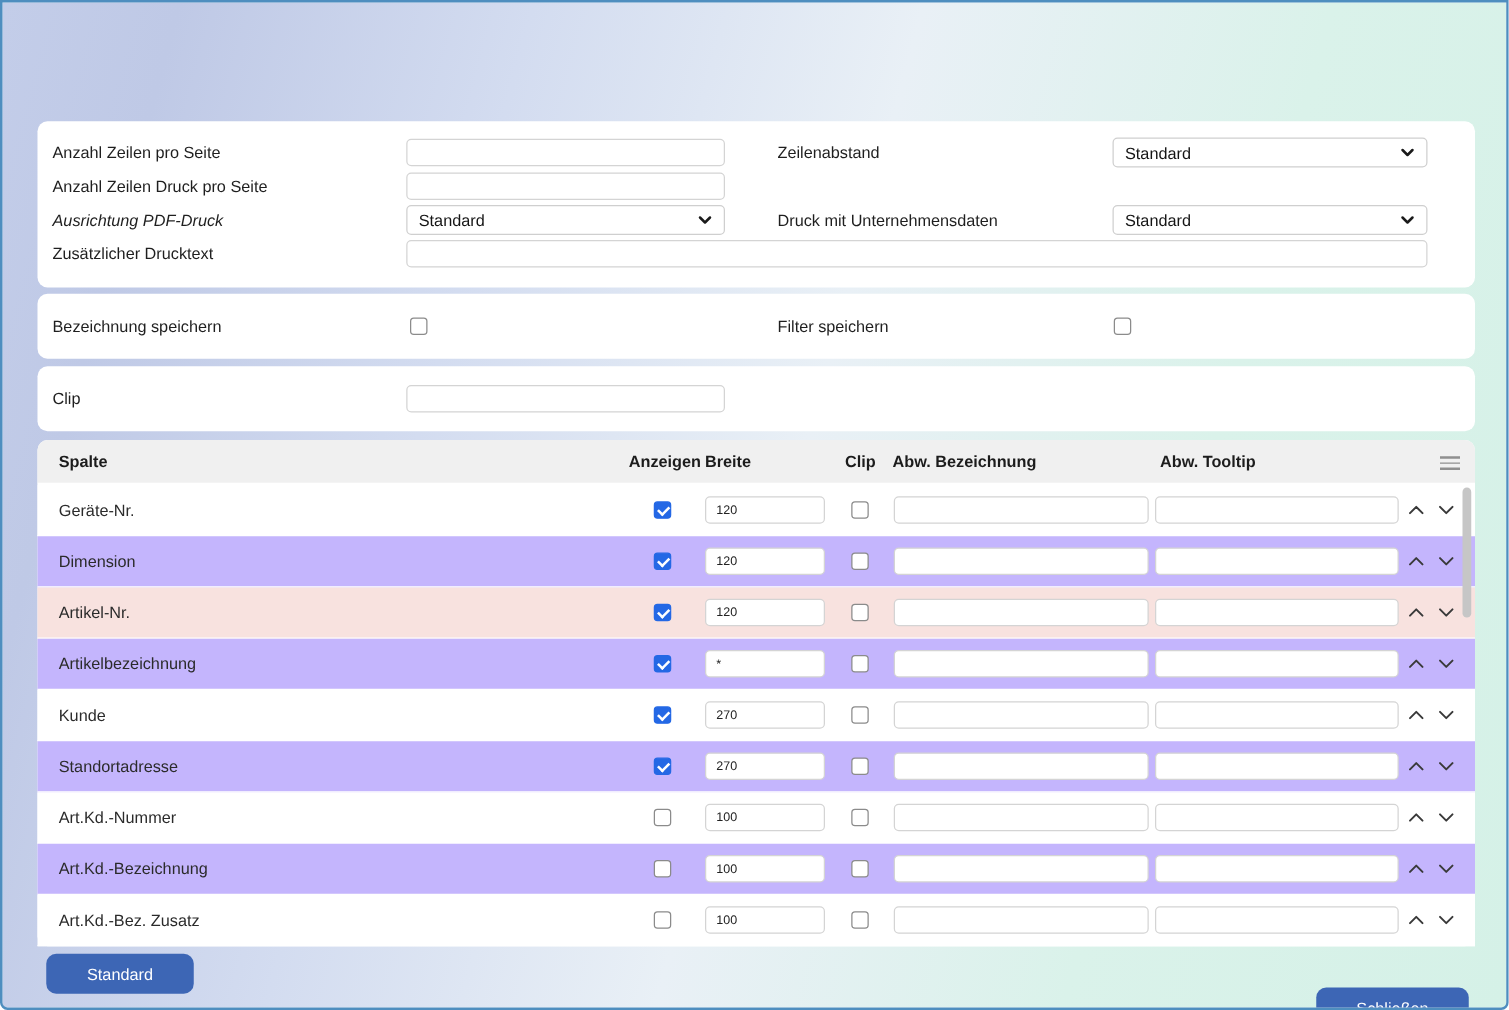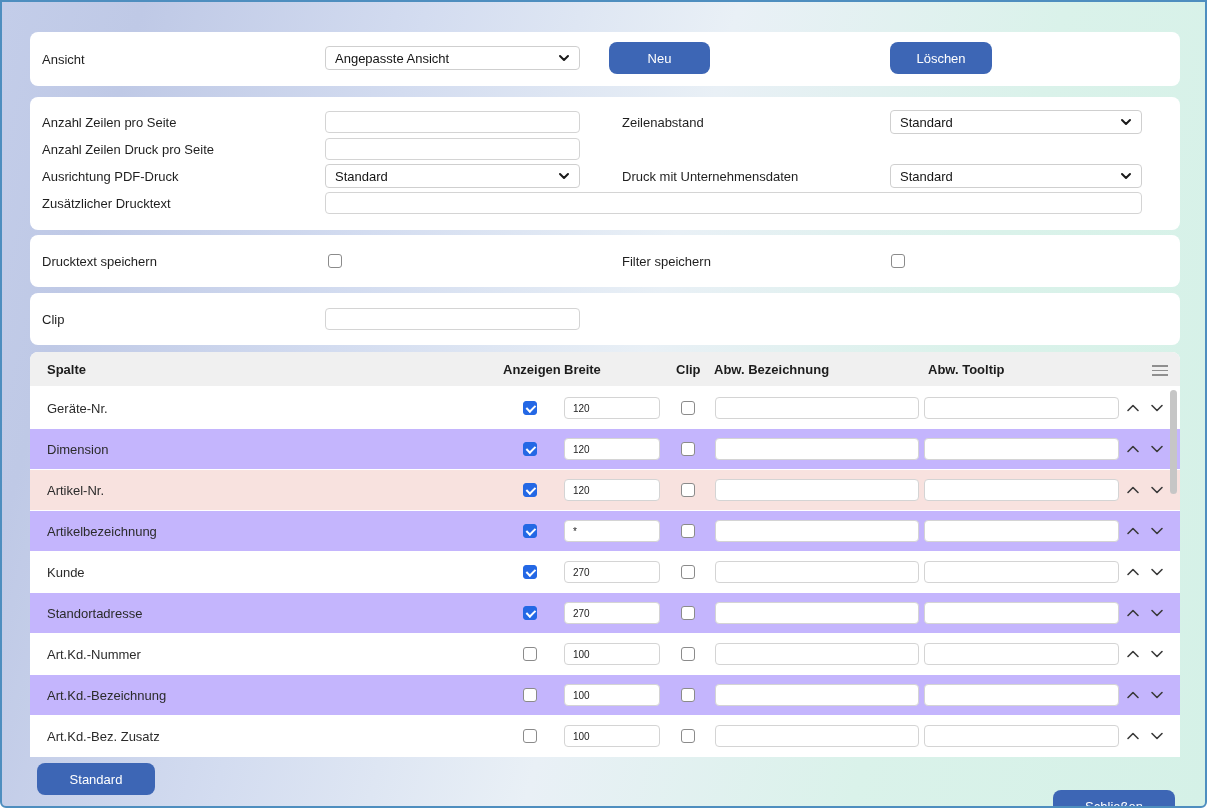--- a/index.html
+++ b/index.html
@@ -102,67 +102,56 @@
 
   #btn-standard{left:35px;top:761px;width:118px;}
   #btn-close{left:1051px;top:788px;width:122px;}
 </style>
 </head>
 <body>
 
 <div class="dialog">
 
 
-  <div class="section" id="sec-view">
-    <span class="lbl" style="left:12px;top:27px;">Ansicht</span>
-    <div class="fselect" style="left:295px;top:26px;width:255px;">
-      <span>Angepasste Ansicht</span>
-      <svg class="chev" width="12" height="8" viewBox="0 0 12 8">
-          <polyline points="2,2 6,6 10,2" stroke="#1a1a1a" stroke-width="2" fill="none" stroke-linecap="round" stroke-linejoin="round"></polyline>
-        </svg>
-    </div>
-    <button class="btn" style="left:579px;top:10px;width:101px;">Neu</button>
-    <button class="btn" style="left:860px;top:10px;width:102px;">Löschen</button>
-  </div>
 
   <div class="section" id="sec-print">
     <span class="lbl" style="left:12px;top:25px;">Anzahl Zeilen pro Seite</span>
     <input class="tinput" style="left: 295px; top: 25px; width: 255px;" value="">
     <span class="lbl" style="left:592px;top:25px;">Zeilenabstand</span>
     <div class="fselect" style="left:860px;top:25px;width:252px;">
       <span>Standard</span>
       <svg class="chev" width="12" height="8" viewBox="0 0 12 8">
           <polyline points="2,2 6,6 10,2" stroke="#1a1a1a" stroke-width="2" fill="none" stroke-linecap="round" stroke-linejoin="round"></polyline>
         </svg>
     </div>
 
     <span class="lbl" style="left:12px;top:52px;">Anzahl Zeilen Druck pro Seite</span>
     <input class="tinput" style="left: 295px; top: 52px; width: 255px;" value="">
 
-    <span class="lbl" style="left:12px;top:79px;">Ausrichtung PDF-Druck</span>
+    <span class="lbl" style="left:12px;top:79px;font-style:italic;">Ausrichtung PDF-Druck</span>
     <div class="fselect" style="left:295px;top:79px;width:255px;">
       <span>Standard</span>
       <svg class="chev" width="12" height="8" viewBox="0 0 12 8">
           <polyline points="2,2 6,6 10,2" stroke="#1a1a1a" stroke-width="2" fill="none" stroke-linecap="round" stroke-linejoin="round"></polyline>
         </svg>
     </div>
     <span class="lbl" style="left:592px;top:79px;">Druck mit Unternehmensdaten</span>
     <div class="fselect" style="left:860px;top:79px;width:252px;">
       <span>Standard</span>
       <svg class="chev" width="12" height="8" viewBox="0 0 12 8">
           <polyline points="2,2 6,6 10,2" stroke="#1a1a1a" stroke-width="2" fill="none" stroke-linecap="round" stroke-linejoin="round"></polyline>
         </svg>
     </div>
 
     <span class="lbl" style="left:12px;top:106px;">Zusätzlicher Drucktext</span>
     <input class="tinput" style="left: 295px; top: 106px; width: 817px;" value="">
   </div>
 
   <div class="section" id="sec-save">
-    <span class="lbl" style="left:12px;top:26px;">Drucktext speichern</span>
+    <span class="lbl" style="left:12px;top:26px;">Bezeichnung speichern</span>
     <input type="checkbox" class="cb" style="left: 298px; top: 26px;">
     <span class="lbl" style="left:592px;top:26px;">Filter speichern</span>
     <input type="checkbox" class="cb" style="left: 861px; top: 26px;">
   </div>
 
   <div class="section" id="sec-search">
     <span class="lbl" style="left:12px;top:26px;">Clip</span>
     <input class="tinput" style="left: 295px; top: 26px; width: 255px;" value="">
   </div>
 

